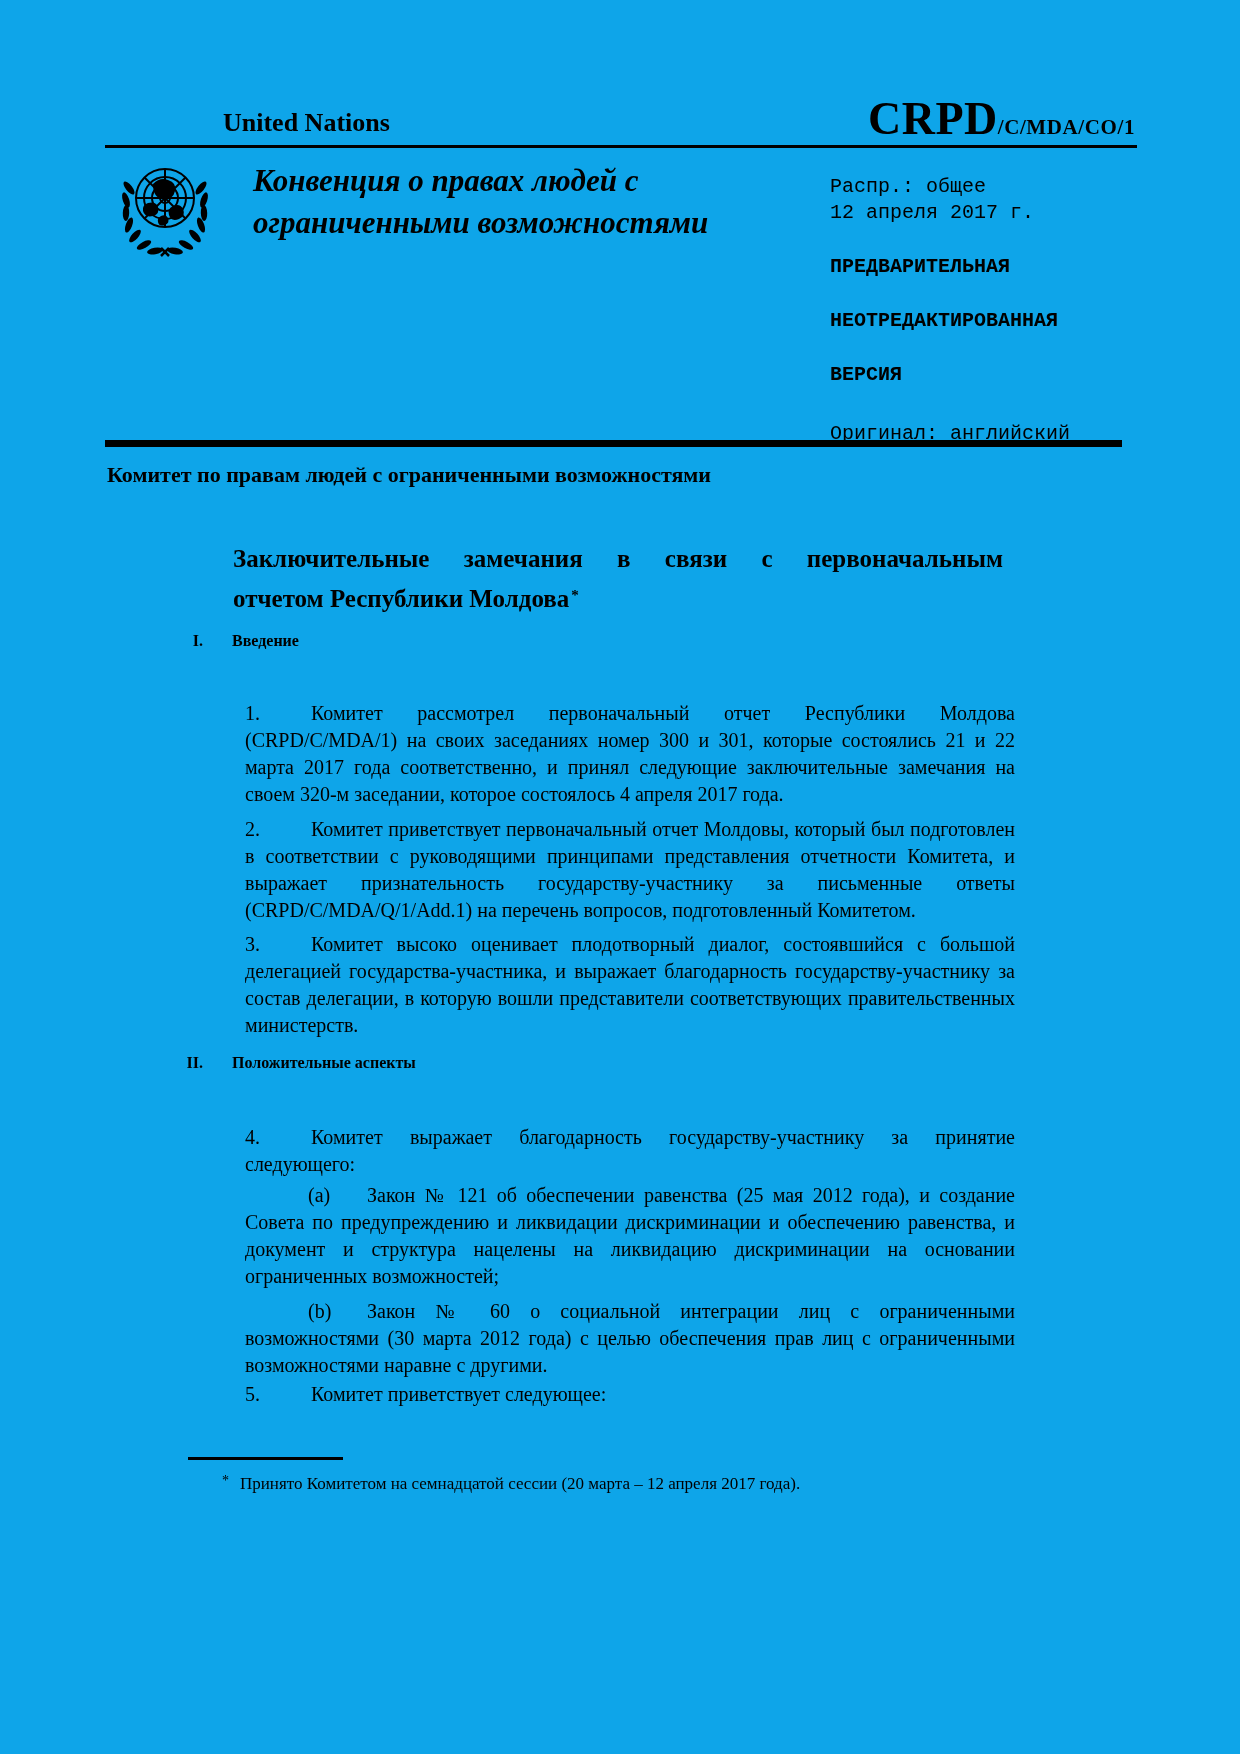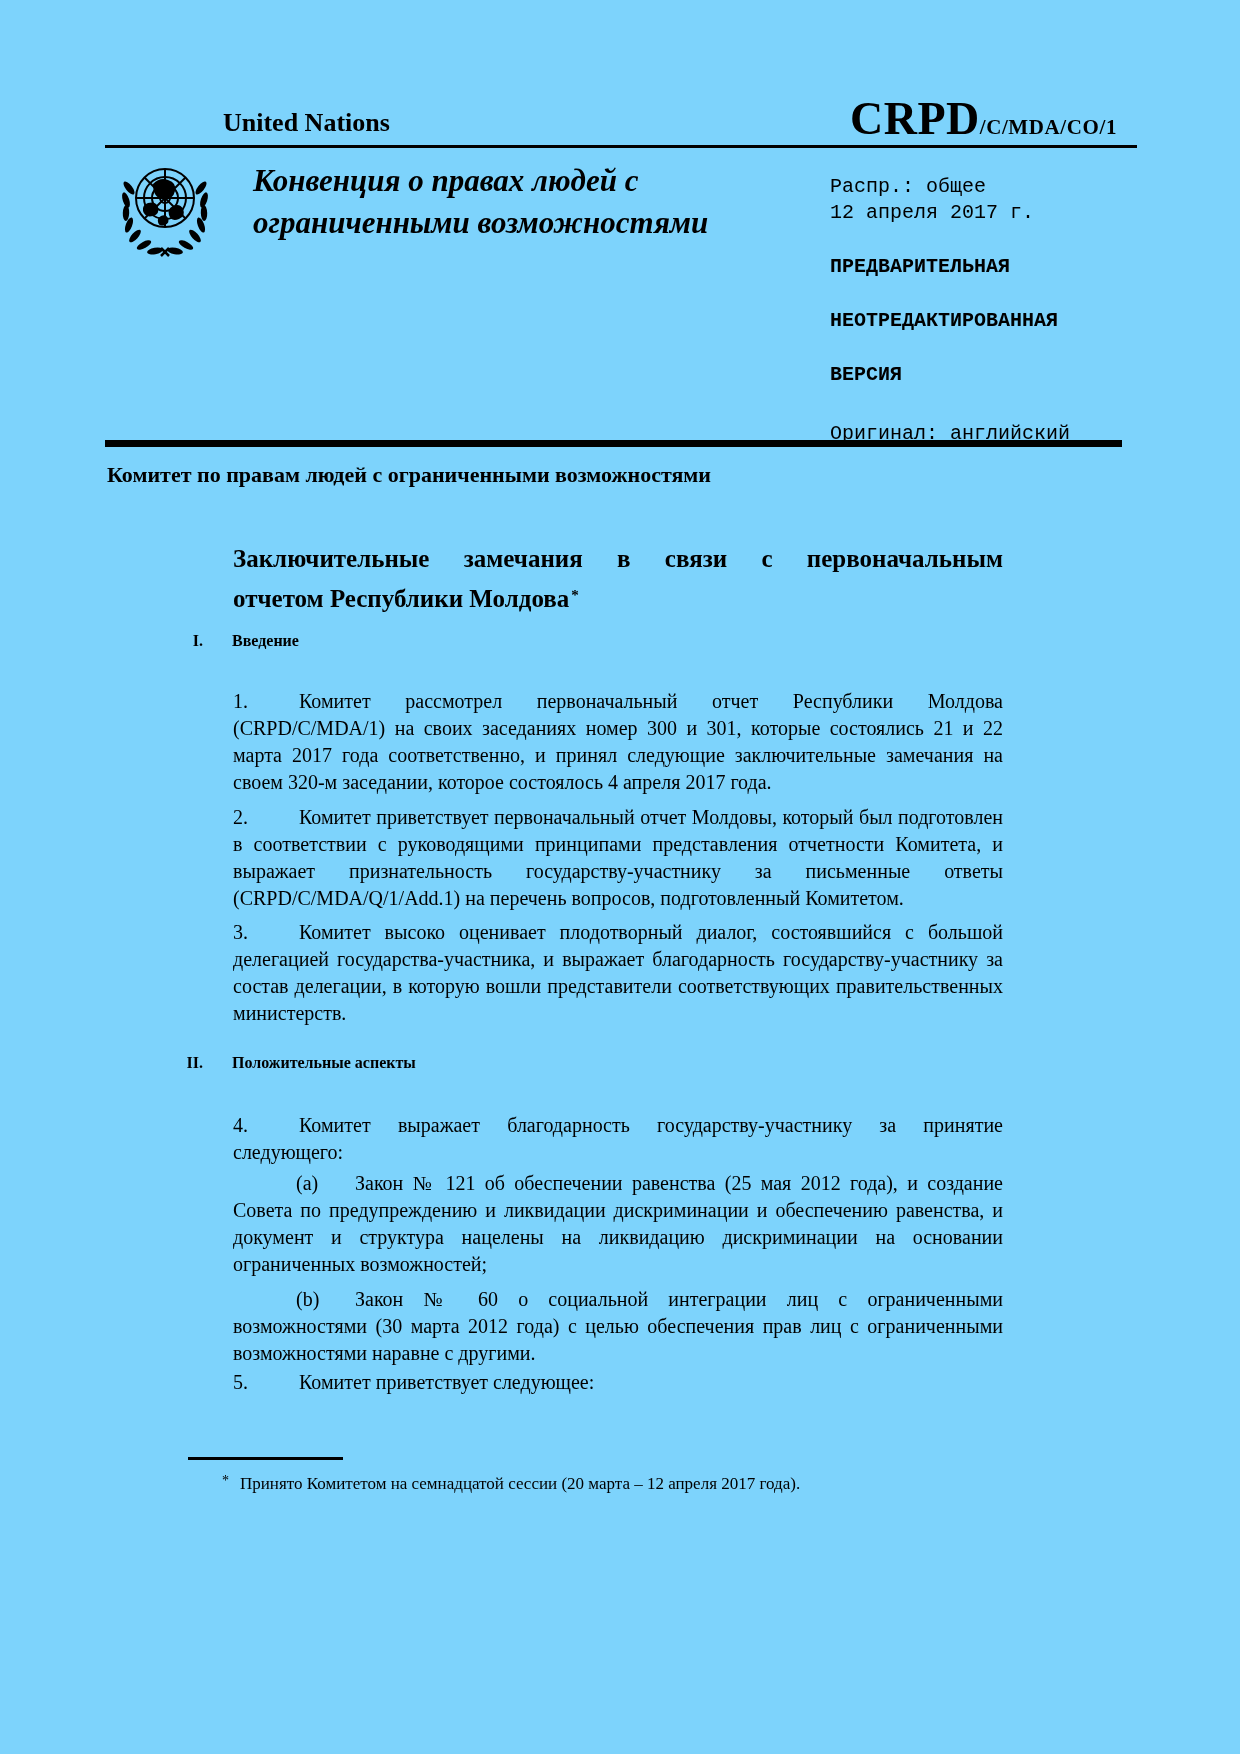--- a/index.html
+++ b/index.html
@@ -1,23 +1,23 @@
 <!DOCTYPE html>
 <html><head>
 <meta charset="utf-8">
 <style>
   html,body { margin:0; padding:0; background:#e8e8e8; }
   .page {
     position:relative; width:1240px; height:1754px; margin:0 auto;
-    background:#7dd3fc; color:#000;
+    background:#0ea5e9; color:#000;
     font-family:"Liberation Serif","DejaVu Serif",serif;
   }
   
   .un-name { position:absolute; left:223px; top:108px; font-size:26px; font-weight:bold; }
-  .doc-symbol { position:absolute; right:123px; top:92px; text-align:left; white-space:nowrap; }
+  .doc-symbol { position:absolute; right:105px; top:92px; text-align:left; white-space:nowrap; }
   .sym-main   { font-size:46px; font-weight:bold; letter-spacing:0.5px; }
   .sym-suffix { font-size:21px; font-weight:bold; letter-spacing:0.6px; }
   .header-rule { position:absolute; left:105px; top:145px; width:1032px; height:3px; background:#000; }
   
   .emblem { position:absolute; left:115px; top:158px; width:100px; height:100px; }
   .pub-title { position:absolute; left:253px; top:160px; font-size:31px; font-weight:bold; line-height:42px; white-space:nowrap;font-style:italic; }
   .meta { position:absolute; left:830px; top:174px; font-size:20px; line-height:26px;font-family:Liberation Mono, monospace; }
   .meta .b { font-weight:bold;margin-top:28px; }
   .meta .orig { margin-top:33px;text-align:right; }
   
@@ -25,21 +25,21 @@
   .committee { position:absolute; left:107px; top:462px; font-size:22px; font-weight:bold; }
   
   .doc-title { position:absolute; left:233px; top:532px; width:770px; font-size:25px; font-weight:bold; line-height:37px; }
   .doc-title .t1 { text-align:justify; text-align-last:justify;margin-top:8px; }
   .fn-marker { font-size:15px; vertical-align:7px; margin-left:2px; }
   
   .sec-head { position:absolute; left:105px; font-size:16px; font-weight:bold; white-space:nowrap; }
   .sec-head .roman { display:inline-block; width:98px; text-align:right; }
   .sec-head .sec-title { margin-left:29px; }
   
-  .para { position:absolute; left:233px; width:770px; margin:0; font-size:20px; line-height:27px; text-align:justify; }
+  .para { position:absolute; left:233px; width:770px; margin:12px; font-size:20px; line-height:27px; text-align:justify; }
   .pnum  { display:inline-block; width:66px; }
   .para.sub { text-indent:63px; }
   .plabel { display:inline-block; width:59px; text-indent:0; }
   
   .fn-sep { position:absolute; left:188px; top:1457px; width:155px; height:3px; background:#000; }
   .footnote { position:absolute; left:222px; top:1470px; width:740px; font-size:17px; line-height:22px; }
   .fn-star { font-size:14px; vertical-align:4px; margin-right:11px; }
 </style>
 </head>
 <body>

